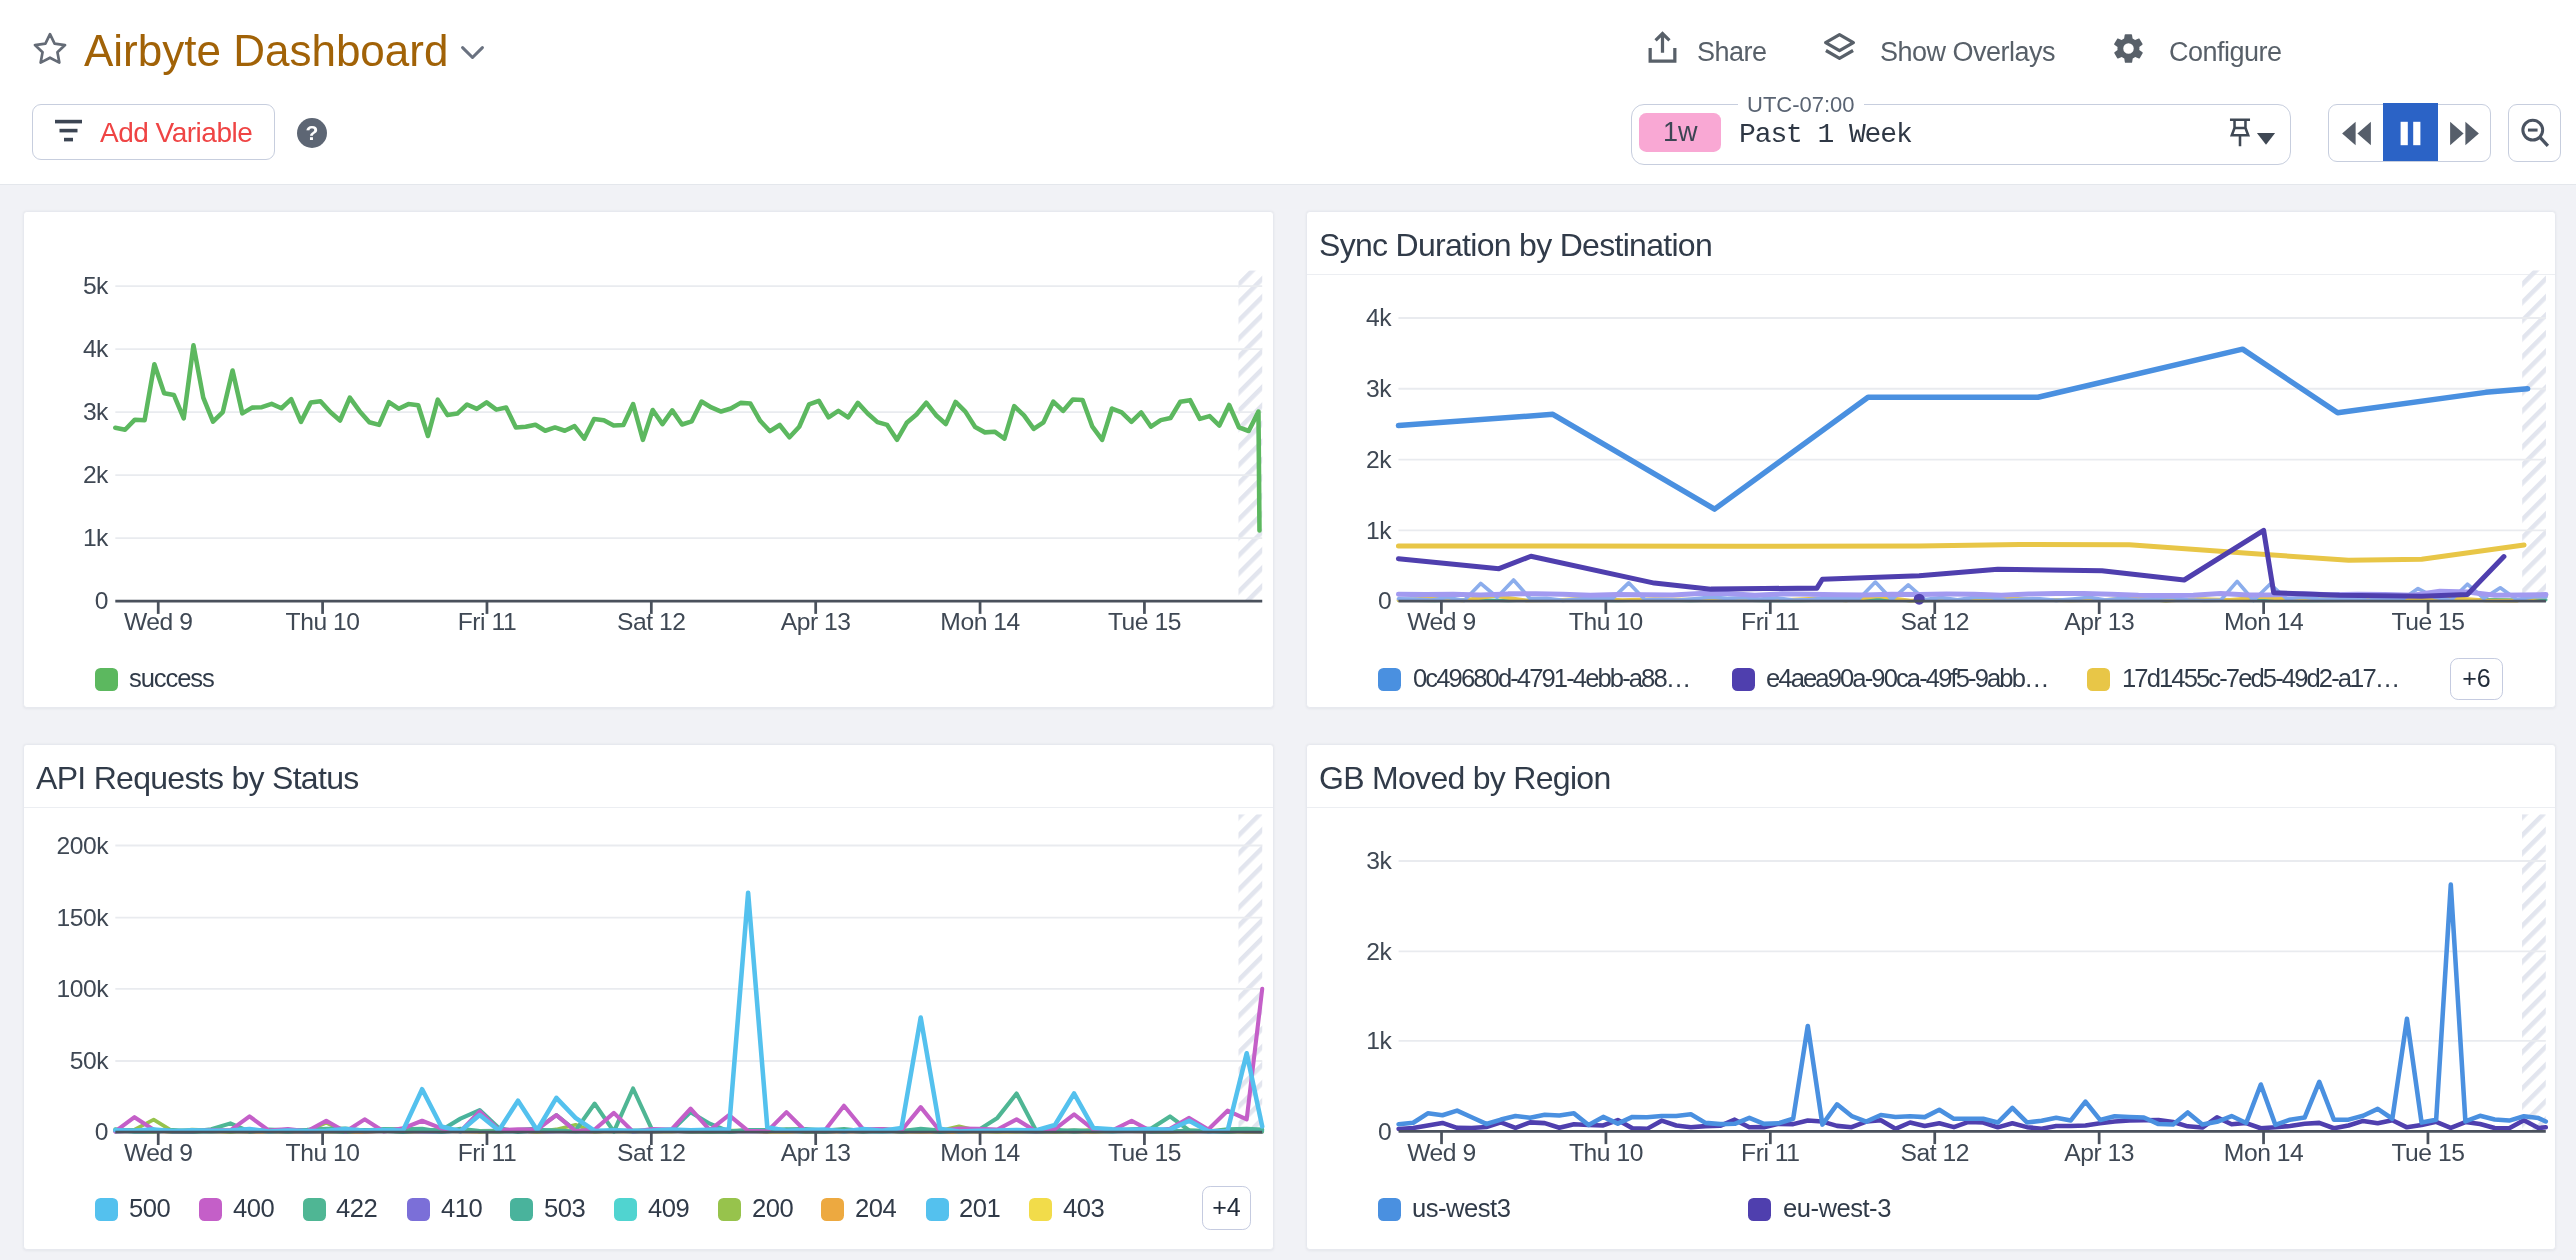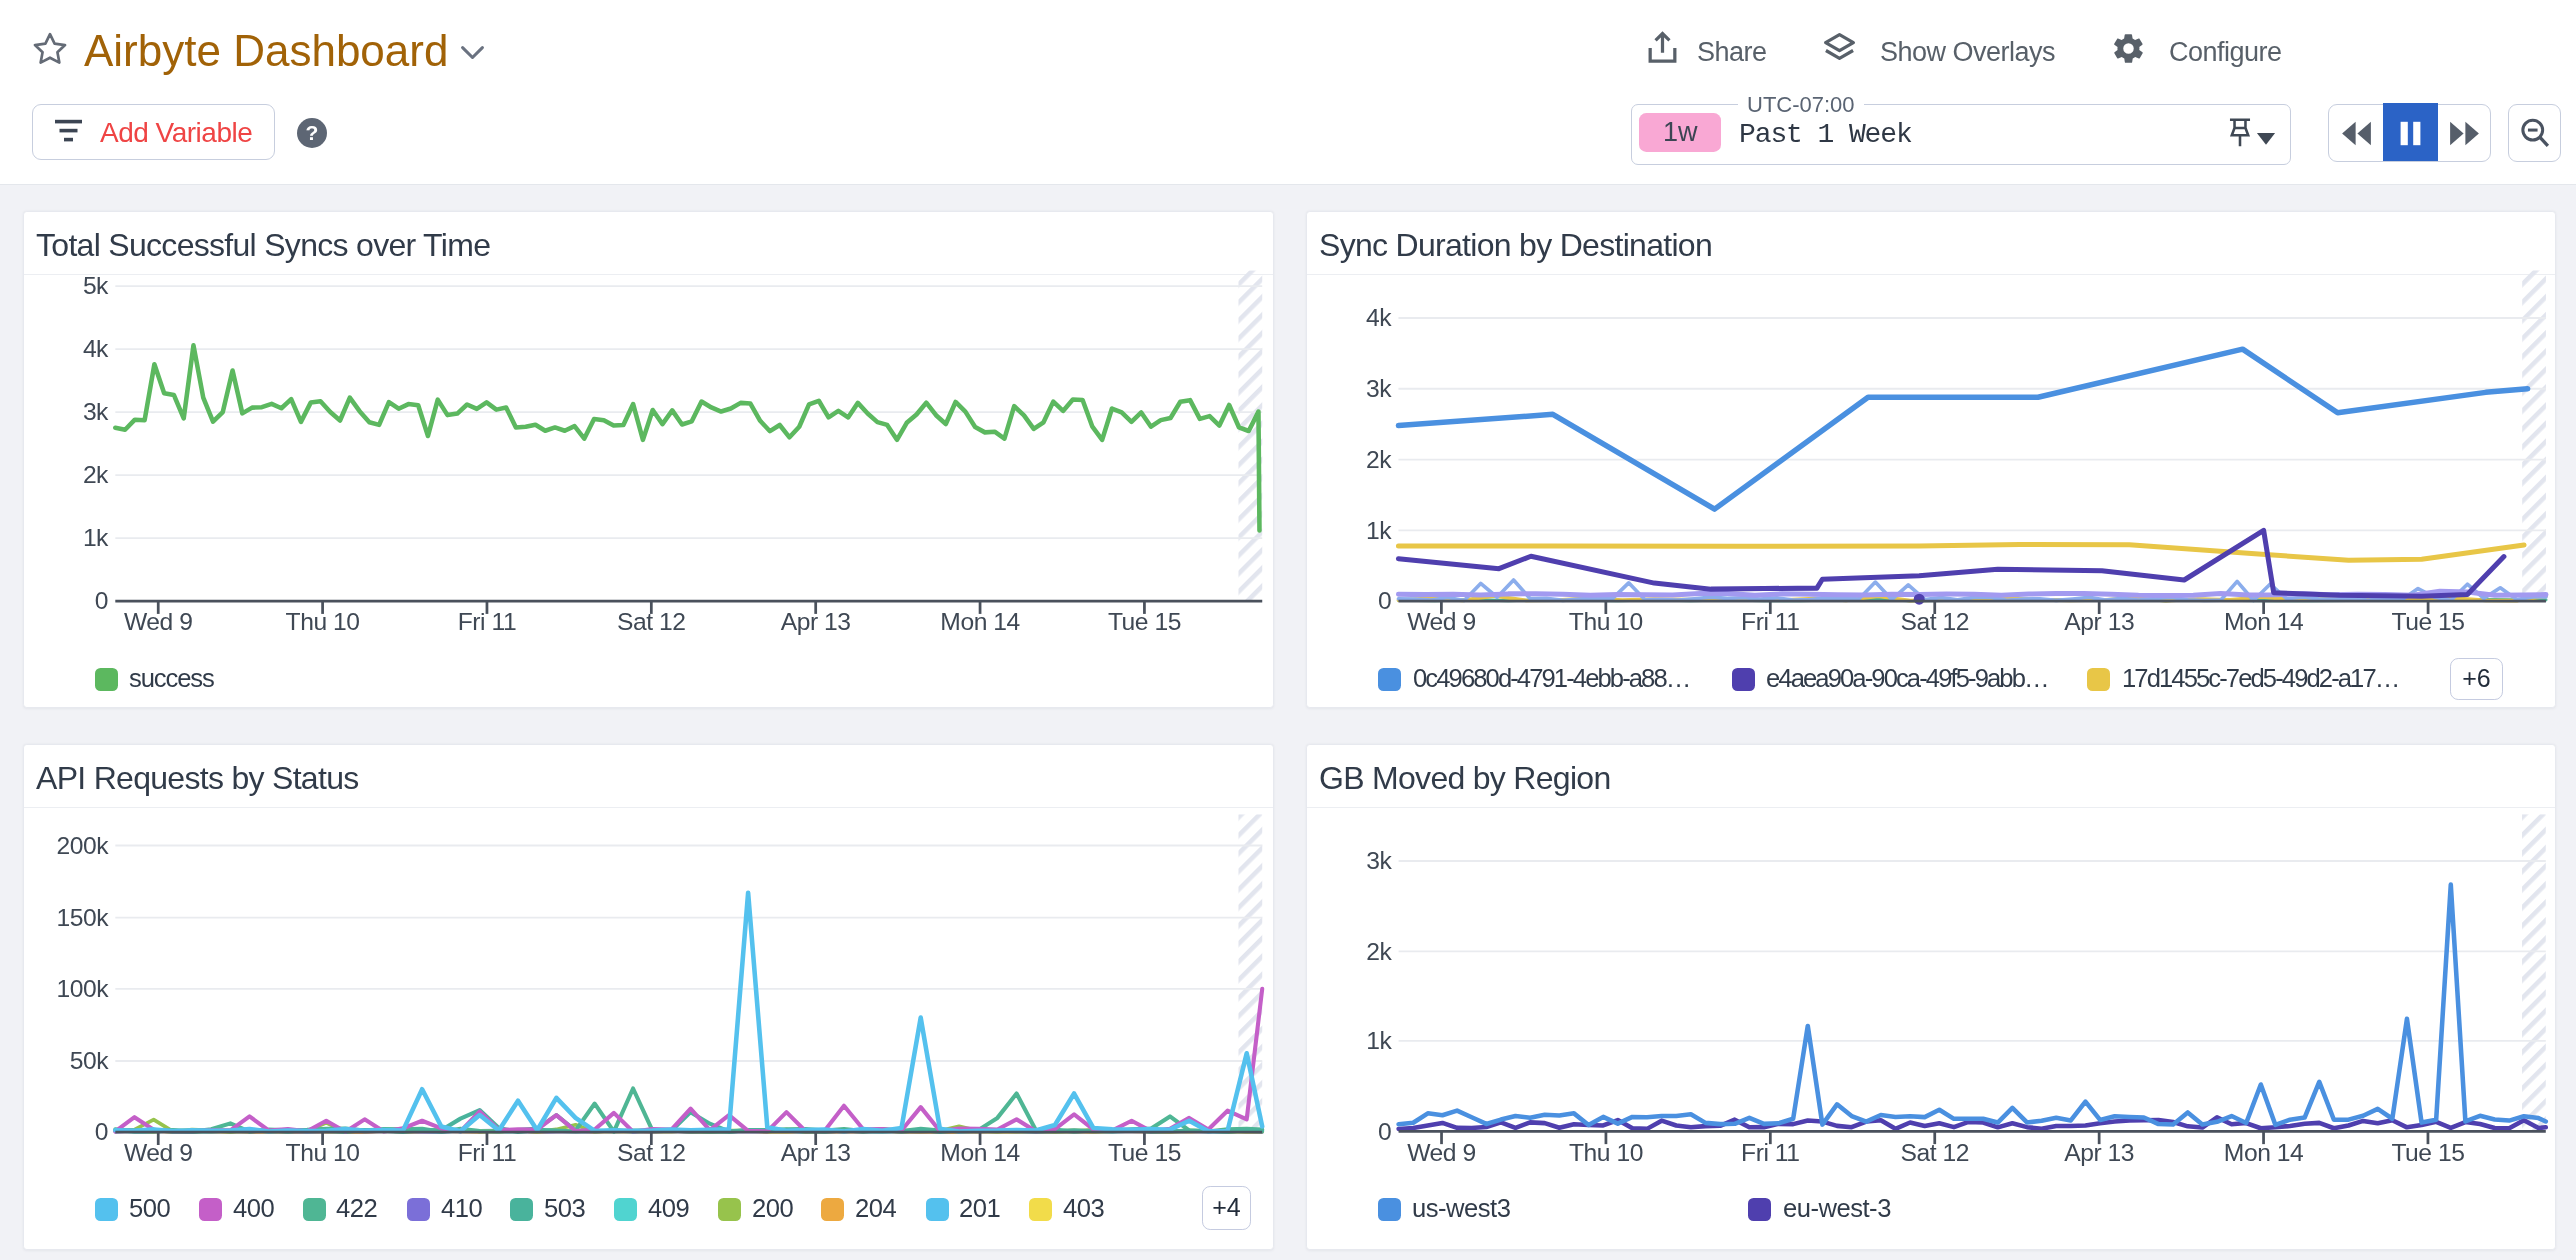--- a/index.html
+++ b/index.html
@@ -4,21 +4,21 @@
 * { margin:0; padding:0; box-sizing:border-box; }
 html,body { width:2576px; height:1261px; font-family:"Liberation Sans", sans-serif; background:#f1f2f6; overflow:hidden; }
 .hdr { position:absolute; left:0; top:0; width:2576px; height:185px; background:#fff; border-bottom:1.8px solid #e4e7ec; }
 .abs { position:absolute; }
 .title { position:absolute; left:84px; top:25.6px; font-size:44px; color:#a16207; letter-spacing:0; }
 .hbtn { position:absolute; font-size:27px; color:#586069; letter-spacing:-0.5px;margin-left:11px; }
 .addw { position:absolute; left:2320px; top:20px; width:241px; height:59px; background:#2b63c6; border:1.8px solid #2254b2; border-radius:9px; color:#fff; font-size:27px; text-align:center; line-height:56px; }
 .avbtn { position:absolute; left:32px; top:104px; width:243px; height:56px; background:#fff; border:1.8px solid #c7cede; border-radius:9px; }
 .avbtn span { position:absolute; left:67px; top:12px; font-size:28px; color:#ef4444; letter-spacing:-0.5px; }
 .help { position:absolute; left:297px; top:118px; width:30px; height:30px; border-radius:50%; background:#5d6674; color:#fff; font-size:21px; font-weight:bold; text-align:center; line-height:30px; }
-.tfield { position:absolute; left:1631px; top:104px; width:660px; height:61px; border:1.8px solid #c7cede; border-radius:7px; background:#fff; }
+.tfield { position:absolute; left:1631px; top:104px; width:660px; height:61px; border:1.8px solid #c7cede; border-radius:13px; background:#fff; }
 .tlabel { position:absolute; left:106px; top:-12.8px; background:#fff; padding:0 9px; font-size:22px; color:#5a6473; }
 .chip { position:absolute; left:7.3px; top:8.2px; width:82px; height:39px; background:#f9a8d4; border-radius:7.3px; font-size:27px; color:#3c4553; text-align:center; line-height:39px; }
 .ptw { position:absolute; left:107px; top:13.7px; font-size:28px; color:#2f3845; letter-spacing:-1.1px;font-family:Liberation Mono, monospace; }
 .bgroup { position:absolute; left:2328px; top:104px; width:163px; height:58px; background:#fff; border:1.8px solid #c7cede; border-radius:9px; }
 .bmid { position:absolute; left:54px; top:-1.8px; width:55px; height:58px; background:#2b63c6; }
 .zbtn { position:absolute; left:2508px; top:104px; width:53px; height:58px; background:#fff; border:1.8px solid #c7cede; border-radius:9px; }
 .panel { position:absolute; background:#fff; border:1.8px solid #e7e9ef; border-radius:3.7px; box-shadow:0 0.9px 2.7px rgba(40,50,70,0.06); }
 .ptitle { position:absolute; left:0; top:0; right:0; height:63px; border-bottom:1.8px solid #eceef2; }
 .ptitle span { position:absolute; left:12px; top:14.6px; font-size:32px; color:#313b49; letter-spacing:-0.7px; white-space:nowrap; }
 .ylab, .xlab { font-size:27px; fill:#3f4854; letter-spacing:-0.5px; }
@@ -105,23 +105,20 @@
     <svg class="abs" style="left:10px;top:11px" width="33" height="35" viewBox="0 0 24 25">
       <circle cx="10" cy="10" r="7.2" fill="none" stroke="#4a5361" stroke-width="2.2"></circle>
       <line x1="6.5" y1="10" x2="13.5" y2="10" stroke="#4a5361" stroke-width="2.2"></line>
       <line x1="15.3" y1="15.3" x2="21" y2="21.5" stroke="#4a5361" stroke-width="2.4"></line>
     </svg>
   </div>
 </div>
 
 
 <div class="panel" style="left:23px;top:211px;width:1251px;height:497px">
-  <div class="ptitle">
-      <span>Total Successful Syncs over Time</span>
-    </div>
   <svg width="1251" height="497" viewBox="0 0 1370 544" style="position:absolute;left:0;top:0">
     <rect x="1330" y="64" width="26" height="362" fill="url(#hatch)"></rect>
 <line x1="100" y1="81.0" x2="1356" y2="81.0" stroke="#e9ebef" stroke-width="2"></line>
 <line x1="100" y1="150.0" x2="1356" y2="150.0" stroke="#e9ebef" stroke-width="2"></line>
 <line x1="100" y1="219.0" x2="1356" y2="219.0" stroke="#e9ebef" stroke-width="2"></line>
 <line x1="100" y1="288.0" x2="1356" y2="288.0" stroke="#e9ebef" stroke-width="2"></line>
 <line x1="100" y1="357.0" x2="1356" y2="357.0" stroke="#e9ebef" stroke-width="2"></line>
 <line x1="100" y1="426.0" x2="1356" y2="426.0" stroke="#e9ebef" stroke-width="2"></line>
     <path d="M 100.0 236.2 L 110.7 238.3 L 121.4 227.3 L 132.1 227.9 L 142.8 166.6 L 153.5 198.3 L 164.2 200.3 L 174.9 225.9 L 185.6 145.9 L 196.3 203.1 L 207.0 229.5 L 217.7 218.9 L 228.4 173.5 L 239.1 220.4 L 249.8 214.1 L 260.5 213.6 L 271.2 210.0 L 281.9 214.8 L 292.6 204.8 L 303.3 229.7 L 314.0 208.6 L 324.7 207.1 L 335.4 218.9 L 346.1 228.2 L 356.8 203.1 L 367.5 218.0 L 378.2 230.1 L 388.9 233.0 L 399.6 208.0 L 410.3 215.3 L 421.0 210.2 L 431.7 211.5 L 442.4 245.2 L 453.1 205.3 L 463.8 222.3 L 474.5 220.6 L 485.2 210.7 L 495.9 215.5 L 506.6 208.4 L 517.3 216.3 L 528.0 213.9 L 538.7 235.8 L 549.4 235.1 L 560.1 232.8 L 570.8 239.4 L 581.5 235.8 L 592.2 239.4 L 602.9 234.3 L 613.6 248.0 L 624.3 226.6 L 635.0 227.9 L 645.7 233.7 L 656.4 233.2 L 667.1 210.2 L 677.8 249.4 L 688.5 216.7 L 699.2 232.2 L 709.9 217.1 L 720.6 232.6 L 731.3 229.1 L 742.0 207.4 L 752.7 213.9 L 763.4 218.4 L 774.1 215.1 L 784.8 208.9 L 795.5 209.6 L 806.2 228.5 L 816.9 239.9 L 827.6 233.1 L 838.3 246.6 L 849.0 235.0 L 859.7 210.5 L 870.4 206.6 L 881.1 224.8 L 891.8 217.7 L 902.5 224.8 L 913.2 208.9 L 923.9 220.5 L 934.6 230.0 L 945.3 233.0 L 956.0 249.4 L 966.7 230.7 L 977.4 221.6 L 988.1 208.7 L 998.8 222.4 L 1009.5 232.0 L 1020.2 207.9 L 1030.9 218.5 L 1041.6 235.4 L 1052.3 241.2 L 1063.0 240.5 L 1073.7 248.0 L 1084.4 212.5 L 1095.1 222.6 L 1105.8 237.4 L 1116.5 230.2 L 1127.2 207.5 L 1137.9 217.7 L 1148.6 205.2 L 1159.3 205.8 L 1170.0 235.0 L 1180.7 249.4 L 1191.4 215.1 L 1202.1 219.4 L 1212.8 229.6 L 1223.5 219.4 L 1234.2 235.0 L 1244.9 227.8 L 1255.6 225.4 L 1266.3 207.7 L 1277.0 205.9 L 1287.7 226.4 L 1298.4 223.4 L 1309.1 233.7 L 1319.8 211.2 L 1330.5 235.6 L 1341.2 239.7 L 1351.9 218.5 L 1353.0 348.7" fill="none" stroke="#5cb85f" stroke-width="5" stroke-linejoin="round" stroke-linecap="round" opacity="1.0"></path>
     <line x1="100" y1="426" x2="1356" y2="426" stroke="#4a515c" stroke-width="3"></line>

